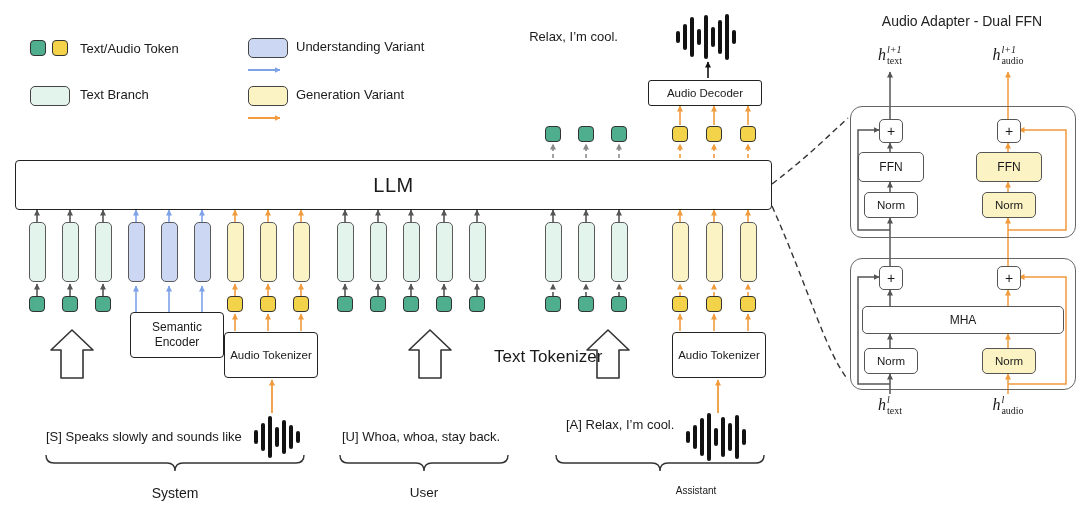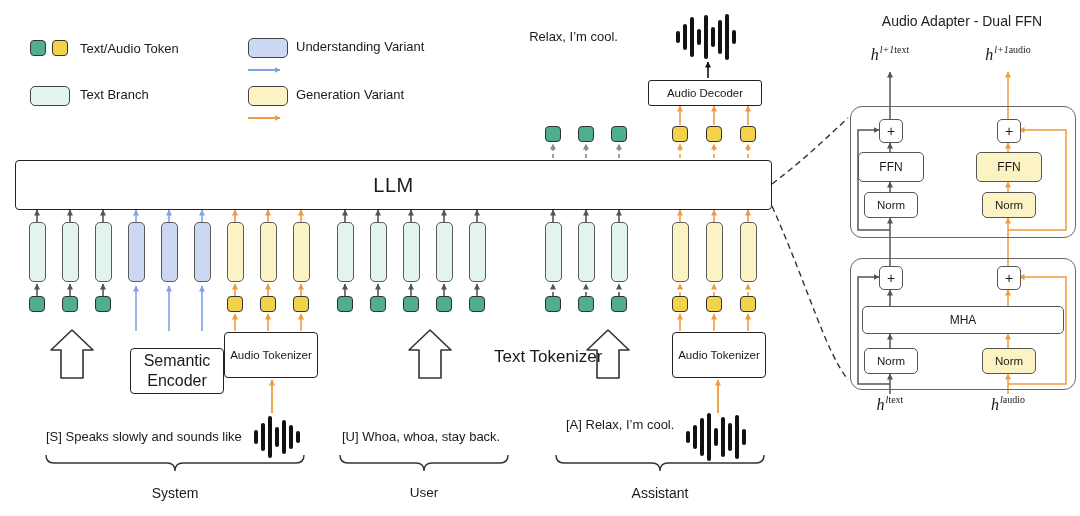--- a/index.html
+++ b/index.html
@@ -12,21 +12,21 @@
   .swatch{position:absolute;width:38px;height:18px;border:1.4px solid #444;border-radius:5px;}
   .token{position:absolute;width:16px;height:16px;border:1.5px solid #333;border-radius:4px;box-sizing:border-box;}
   .erect{position:absolute;width:17px;height:60px;border:1.3px solid #5a5a5a;border-radius:5px;box-sizing:border-box;}
   .container{position:absolute;border:1.5px solid #666;border-radius:12px;background:transparent;}
   .pbox{position:absolute;border:1.4px solid #555;border-radius:5px;background:#fff;
         display:flex;align-items:center;justify-content:center;font-size:12px;}
   .plus{position:absolute;width:22px;height:22px;border:1.4px solid #555;border-radius:5px;background:#fff;
         display:flex;align-items:center;justify-content:center;font-size:14px;line-height:1;}
   .mathlbl{position:absolute;display:flex;justify-content:center;align-items:flex-start;
            font-family:"Liberation Serif","DejaVu Serif",serif;font-size:16px;font-style:italic;}
-  .ss{display:inline-flex;flex-direction:row;font-size:10px;line-height:1.05;margin-left:1px;transform:translateY(-1px);}
+  .ss{display:inline-flex;flex-direction:column;font-size:10px;line-height:1.05;margin-left:1px;transform:translateY(-1px);}
   .ss .sub{font-style:normal;}
 </style>
 </head>
 <body>
 
 <div id="canvas">
 
   <svg class="abs" style="left:0;top:0" width="1080" height="516" viewBox="0 0 1080 516">
     <defs>
       <marker id="ah-dark" markerUnits="userSpaceOnUse" markerWidth="7" markerHeight="7" refX="5.5" refY="3" orient="auto">
@@ -188,31 +188,31 @@
   <div class="swatch" style="left: 248px; top: 38px; background: rgb(204, 215, 243);"></div>
   <div class="lbl" style="left:296px;top:39px">Understanding Variant</div>
   <div class="swatch" style="left: 248px; top: 86px; background: rgb(251, 243, 195);"></div>
   <div class="lbl" style="left:296px;top:87px">Generation Variant</div>
 
   <div class="box" style="left:15px;top:160px;width:755px;height:48px;font-size:20px;letter-spacing:.5px">LLM</div>
 
   <div class="box" style="left:648px;top:80px;width:112px;height:24px;font-size:11.5px;border-radius:3px">Audio Decoder</div>
   <div class="lbl" style="left:483px;top:29px;width:135px;text-align:right">Relax, I’m cool.</div>
 
-  <div class="box" style="left:130px;top:348px;width:92px;height:44px;font-size:16px;line-height:1.25">Semantic Encoder</div>
+  <div class="box" style="left:130px;top:312px;width:92px;height:44px;font-size:12px;line-height:1.25">Semantic Encoder</div>
   <div class="box" style="left:224px;top:332px;width:92px;height:44px;font-size:11.5px;line-height:1.25">Audio Tokenizer</div>
   <div class="lbl" style="left:494px;top:347px;font-size:17px">Text Tokenizer</div>
   <div class="box" style="left:672px;top:332px;width:92px;height:44px;font-size:11.5px;line-height:1.25">Audio Tokenizer</div>
 
   <div class="lbl" style="left:46px;top:429px">[S] Speaks slowly and sounds like</div>
   <div class="lbl" style="left:342px;top:429px">[U] Whoa, whoa, stay back.</div>
   <div class="lbl" style="left:566px;top:417px">[A] Relax, I’m cool.</div>
   <div class="lbl" style="left:175px;top:485px;transform:translateX(-50%);font-size:14px">System</div>
   <div class="lbl" style="left:424px;top:485px;transform:translateX(-50%);font-size:13.5px">User</div>
-  <div class="lbl" style="left:660px;top:485px;transform:translateX(-50%);font-size:14px">Assistant</div>
+  <div class="lbl" style="left:696px;top:485px;transform:translateX(-50%);font-size:10px">Assistant</div>
 
   <div class="lbl" style="left:845px;top:13px;width:234px;text-align:center;font-size:14px;color:#222">Audio Adapter - Dual FFN</div>
 
   <div class="mathlbl" style="left:850px;top:46px;width:80px">
     <i>h</i>
       <span class="ss">
         <span class="sup">l+1</span>
         <span class="sub">text</span>
       </span>
   </div>

